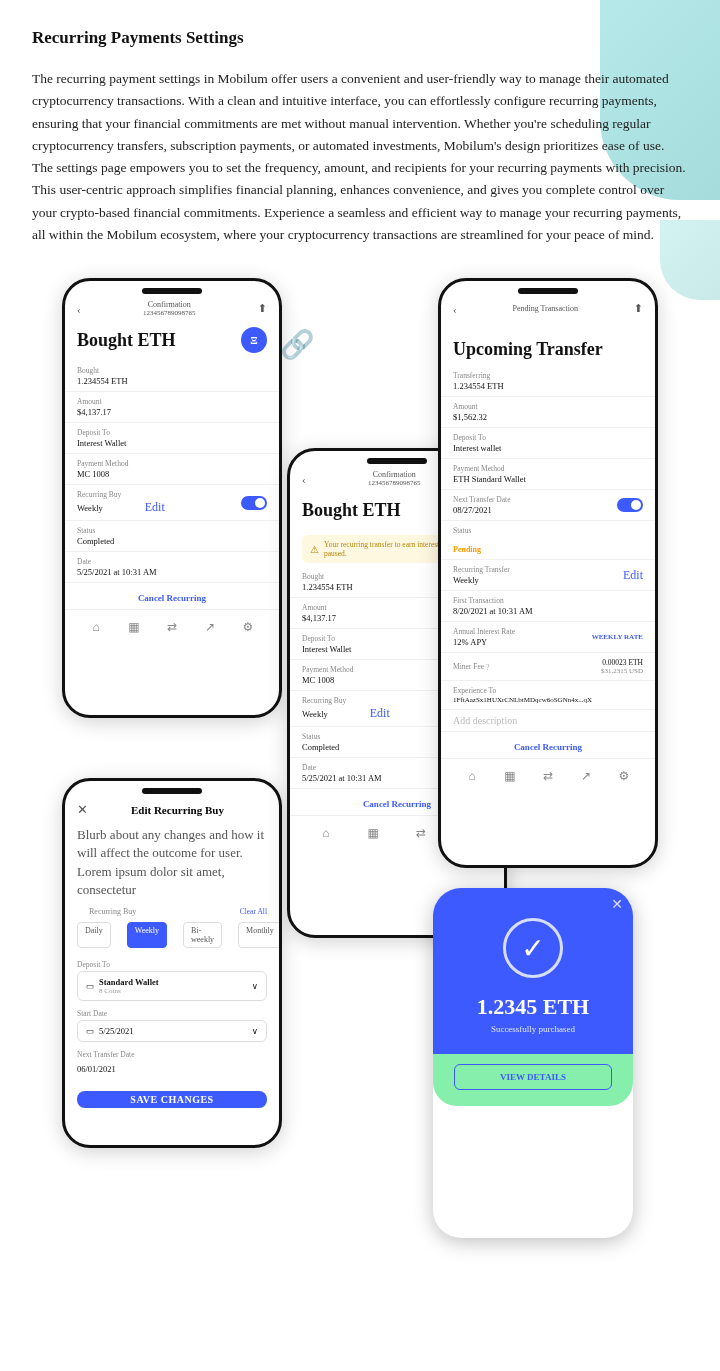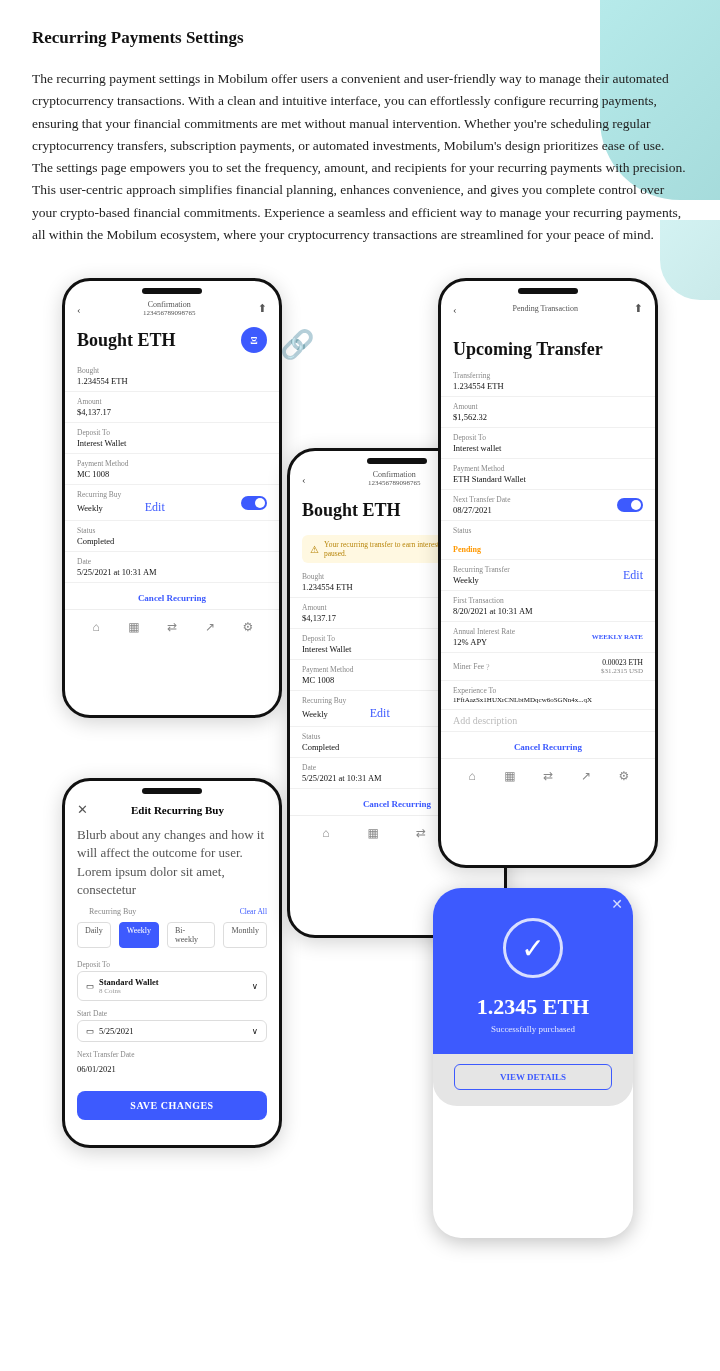--- a/index.html
+++ b/index.html
@@ -299,21 +299,21 @@
     }
 
     .recurring-buy-label {
       font-size: 8px;
       color: #888;
       padding: 0 12px 4px 12px;
     }
 
     .freq-buttons {
       display: flex;
-      gap: 8px;
+      gap: 16px;
       padding: 0 12px 8px 12px;
     }
 
     .freq-btn {
       padding: 3px 7px;
       border-radius: 4px;
       font-size: 8px;
       border: 1px solid #ddd;
       background: #fff;
       color: #555;
@@ -349,21 +349,21 @@
     .clear-all-link {
       font-size: 7.5px;
       color: #3d5afe;
     }
 
     .save-btn {
       margin: 10px 12px 21px 12px;
       background: #3d5afe;
       color: #fff;
       border-radius: 8px;
-      padding: 9px 0;
+      padding: 3px 0;
       text-align: center;
       font-size: 10px;
       font-weight: 700;
       letter-spacing: 0.5px;
     }
 
     
     .pending-title {
       font-size: 8px;
       text-align: center;
@@ -434,21 +434,21 @@
     }
 
     .success-sub {
       font-size: 9px;
       color: rgba(255,255,255,0.85);
       margin-top: 4px;
     }
 
     .success-bottom {
       padding: 10px 21px;
-      background: #e5e5e5;
+      background: #86efac;
       border-radius: 0 0 24px 24px;
     }
 
     .view-details-btn {
       border: 1.5px solid #3d5afe;
       border-radius: 6px;
       padding: 7px 0;
       text-align: center;
       font-size: 9px;
       font-weight: 600;

